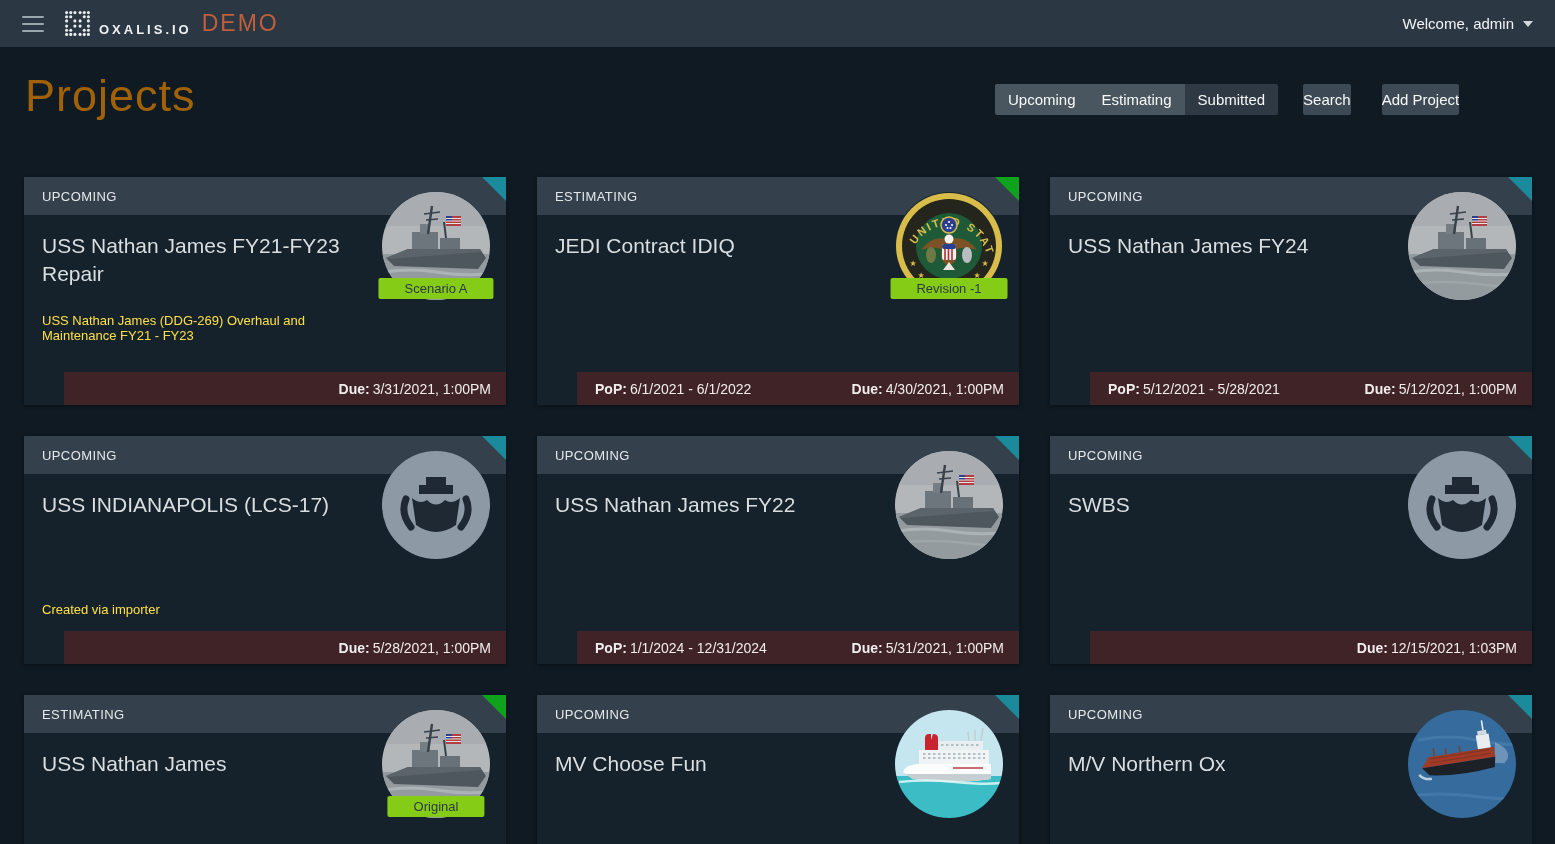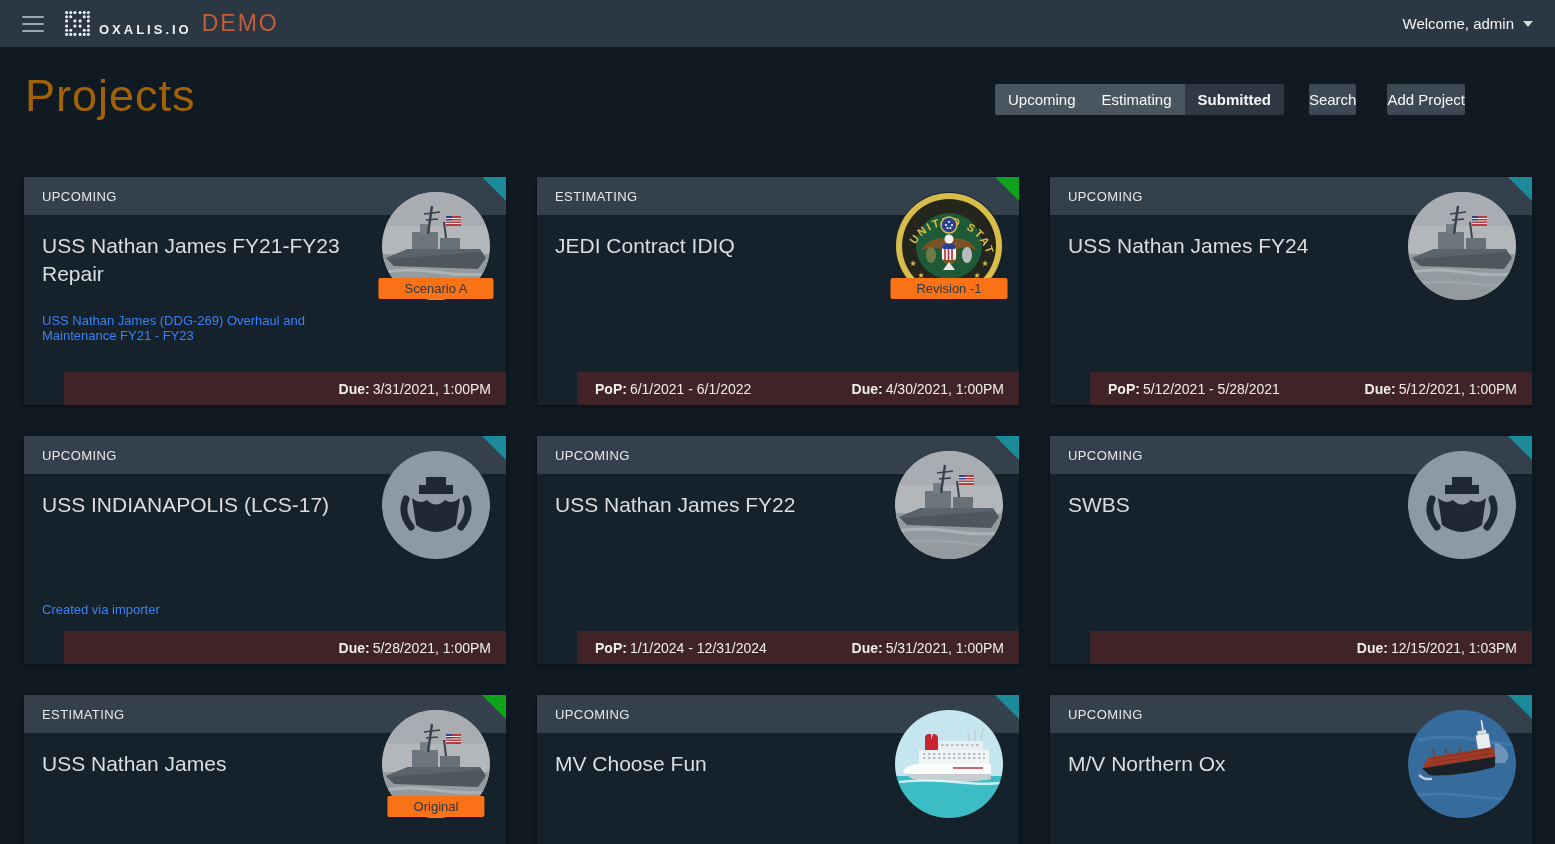--- a/index.html
+++ b/index.html
@@ -22,46 +22,46 @@
   .brand-demo { font-size:23px; font-weight:200; letter-spacing:2px; color:#c05f3a; margin-left:2px; }
   .user-menu { position:absolute; right:22px; top:0; height:47px; display:flex; align-items:center; gap:9px; cursor:pointer; }
   .user-menu-label { font-size:15px; color:#f2f4f5; }
   .caret { width:0; height:0; border-left:5px solid transparent; border-right:5px solid transparent; border-top:6px solid #d4d9dc; }
   
   .page-title { position:absolute; left:25px; top:70px; font-size:45px; font-weight:200; letter-spacing:1px; color:#a16207; }
   .toolbar { position:absolute; left:995px; top:84px; height:31px; display:flex; align-items:stretch; }
   .tab-group { display:flex; border-radius:2px; overflow:hidden; }
   .tab { border:none; font-family:inherit; font-size:15px; color:#f7f9f9; padding:0 13px; cursor:pointer; display:flex; align-items:center; }
   .tab.active { background:#4a565f; }
-  .tab.inactive { background:#2e3944;font-weight:bold; }
+  .tab.inactive { background:#2e3944; }
   .btn { border:none; font-family:inherit; font-size:15px; color:#f7f9f9; background:#3d4a55; border-radius:2px; padding:0 0; cursor:pointer; display:flex; align-items:center; }
   .btn.search { margin-left:25px; }
   .btn.add { margin-left:31px; }
   
   .cards {
     position:absolute; left:24px; top:177px;
     display:grid; grid-template-columns:repeat(3,482px);
     grid-auto-rows:228px; gap:31px;
   }
   .card { position:relative; background:#15212b; box-shadow:0 1px 4px rgba(0,0,0,.45); cursor:pointer; }
   .card-header { height:38px; background:#34414c; display:flex; align-items:center; padding-left:18px; }
   .status { font-size:13px; letter-spacing:.4px; color:#e4e8ea; }
   .corner { position:absolute; top:0; right:0; width:0; height:0; border-left:24px solid transparent; }
   .corner.teal { border-top:24px solid #1b8a9b; }
   .corner.green { border-top:24px solid #0fa31d; }
   .title { padding:17px 18px 0; font-size:21px; line-height:28px; color:#d9dee1; max-width:350px; font-weight:400; }
-  .desc { position:absolute; left:18px; right:150px; bottom:62px; font-size:13px; color:#3b82f6; }
+  .desc { position:absolute; left:18px; right:150px; bottom:62px; font-size:13px; color:#fde047; }
   .desc:empty { display:none; }
   .c4 .desc { bottom:47px; }
   .c8 .desc { bottom:auto; top:131px;margin-top:20px; }
   .avatar { position:absolute; top:15px; right:16px; width:108px; height:108px; border-radius:50%; overflow:hidden; z-index:2; }
   .avatar svg { display:block; width:108px; height:108px; }
   .badge {
     position:absolute; top:101px; right:70px; transform:translateX(50%); z-index:3;
-    background:#f97316; color:#2e3940; font-size:13px; padding:3px 26px; border-radius:2px; white-space:nowrap;
+    background:#84cc16; color:#2e3940; font-size:13px; padding:3px 26px; border-radius:2px; white-space:nowrap;
   }
   .badge:empty { display:none; }
   .card-footer {
     position:absolute; left:0; right:0; bottom:0; height:33px; background:#3f2326;
     display:flex; align-items:center; justify-content:space-between; padding:0 15px 0 18px;
     font-size:14px; color:#f1eded;margin-left:40px;
   }
   .card-footer b { font-weight:bold; margin-right:3px; }
   .hidden-defs { position:absolute; width:0; height:0; overflow:hidden; }
 </style>

